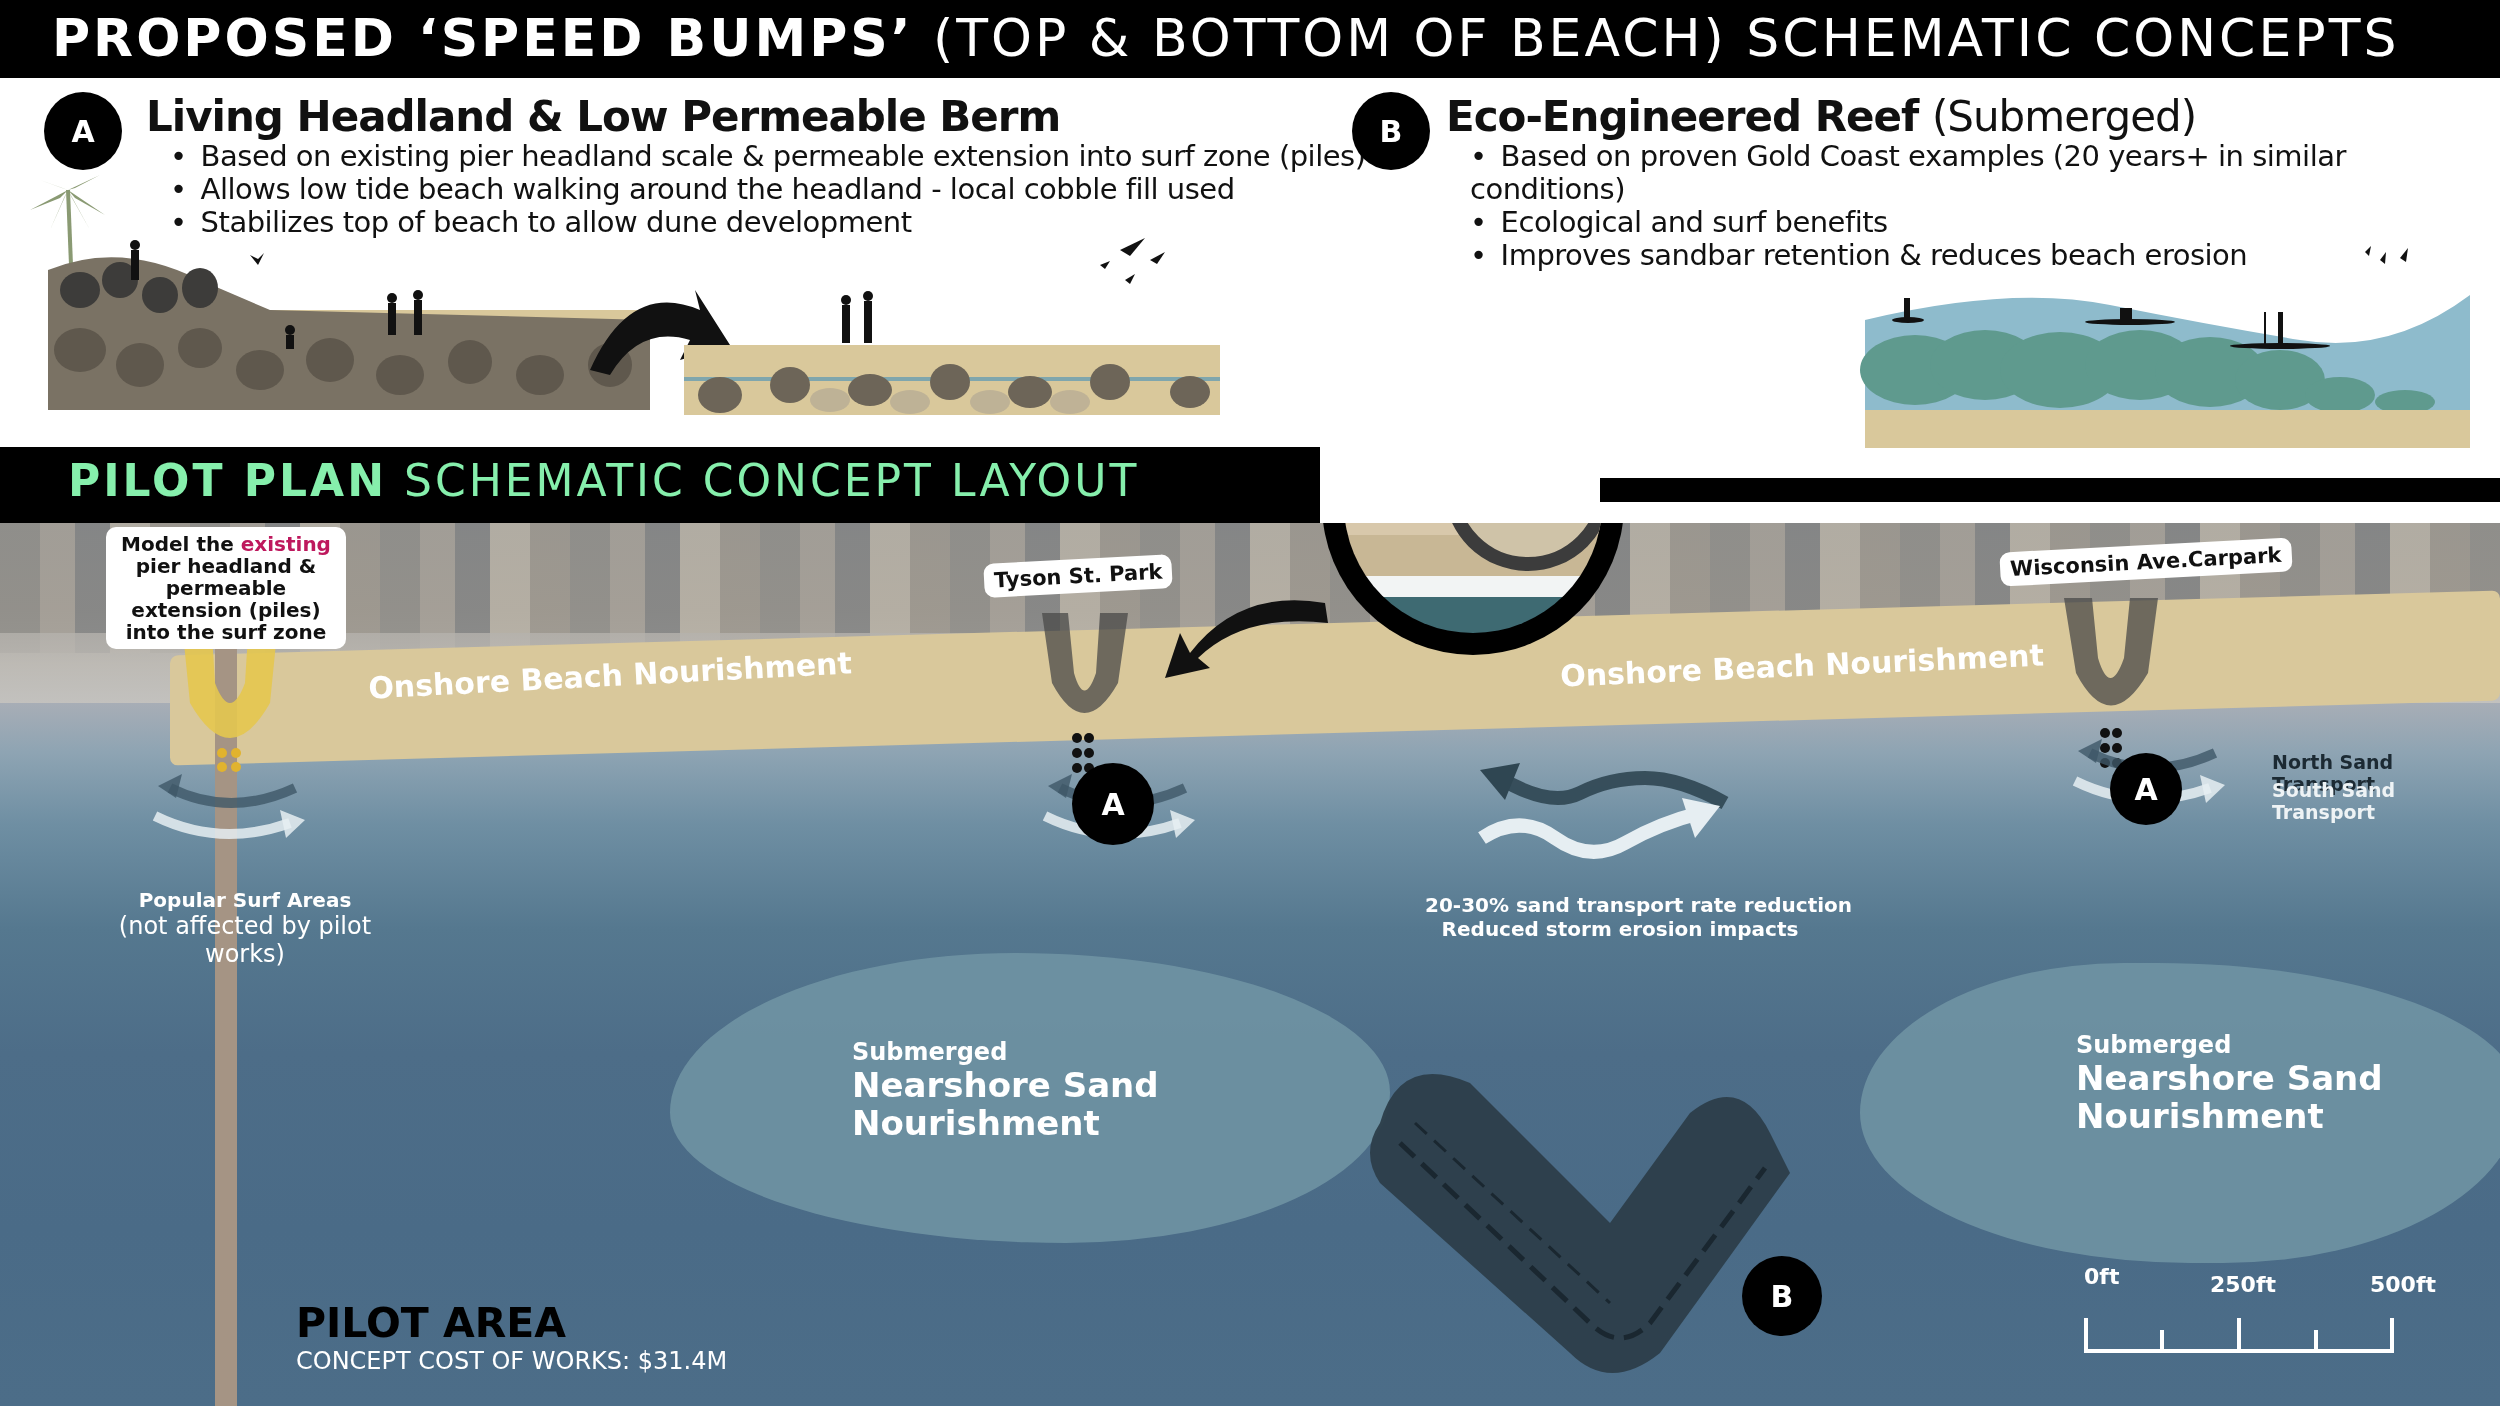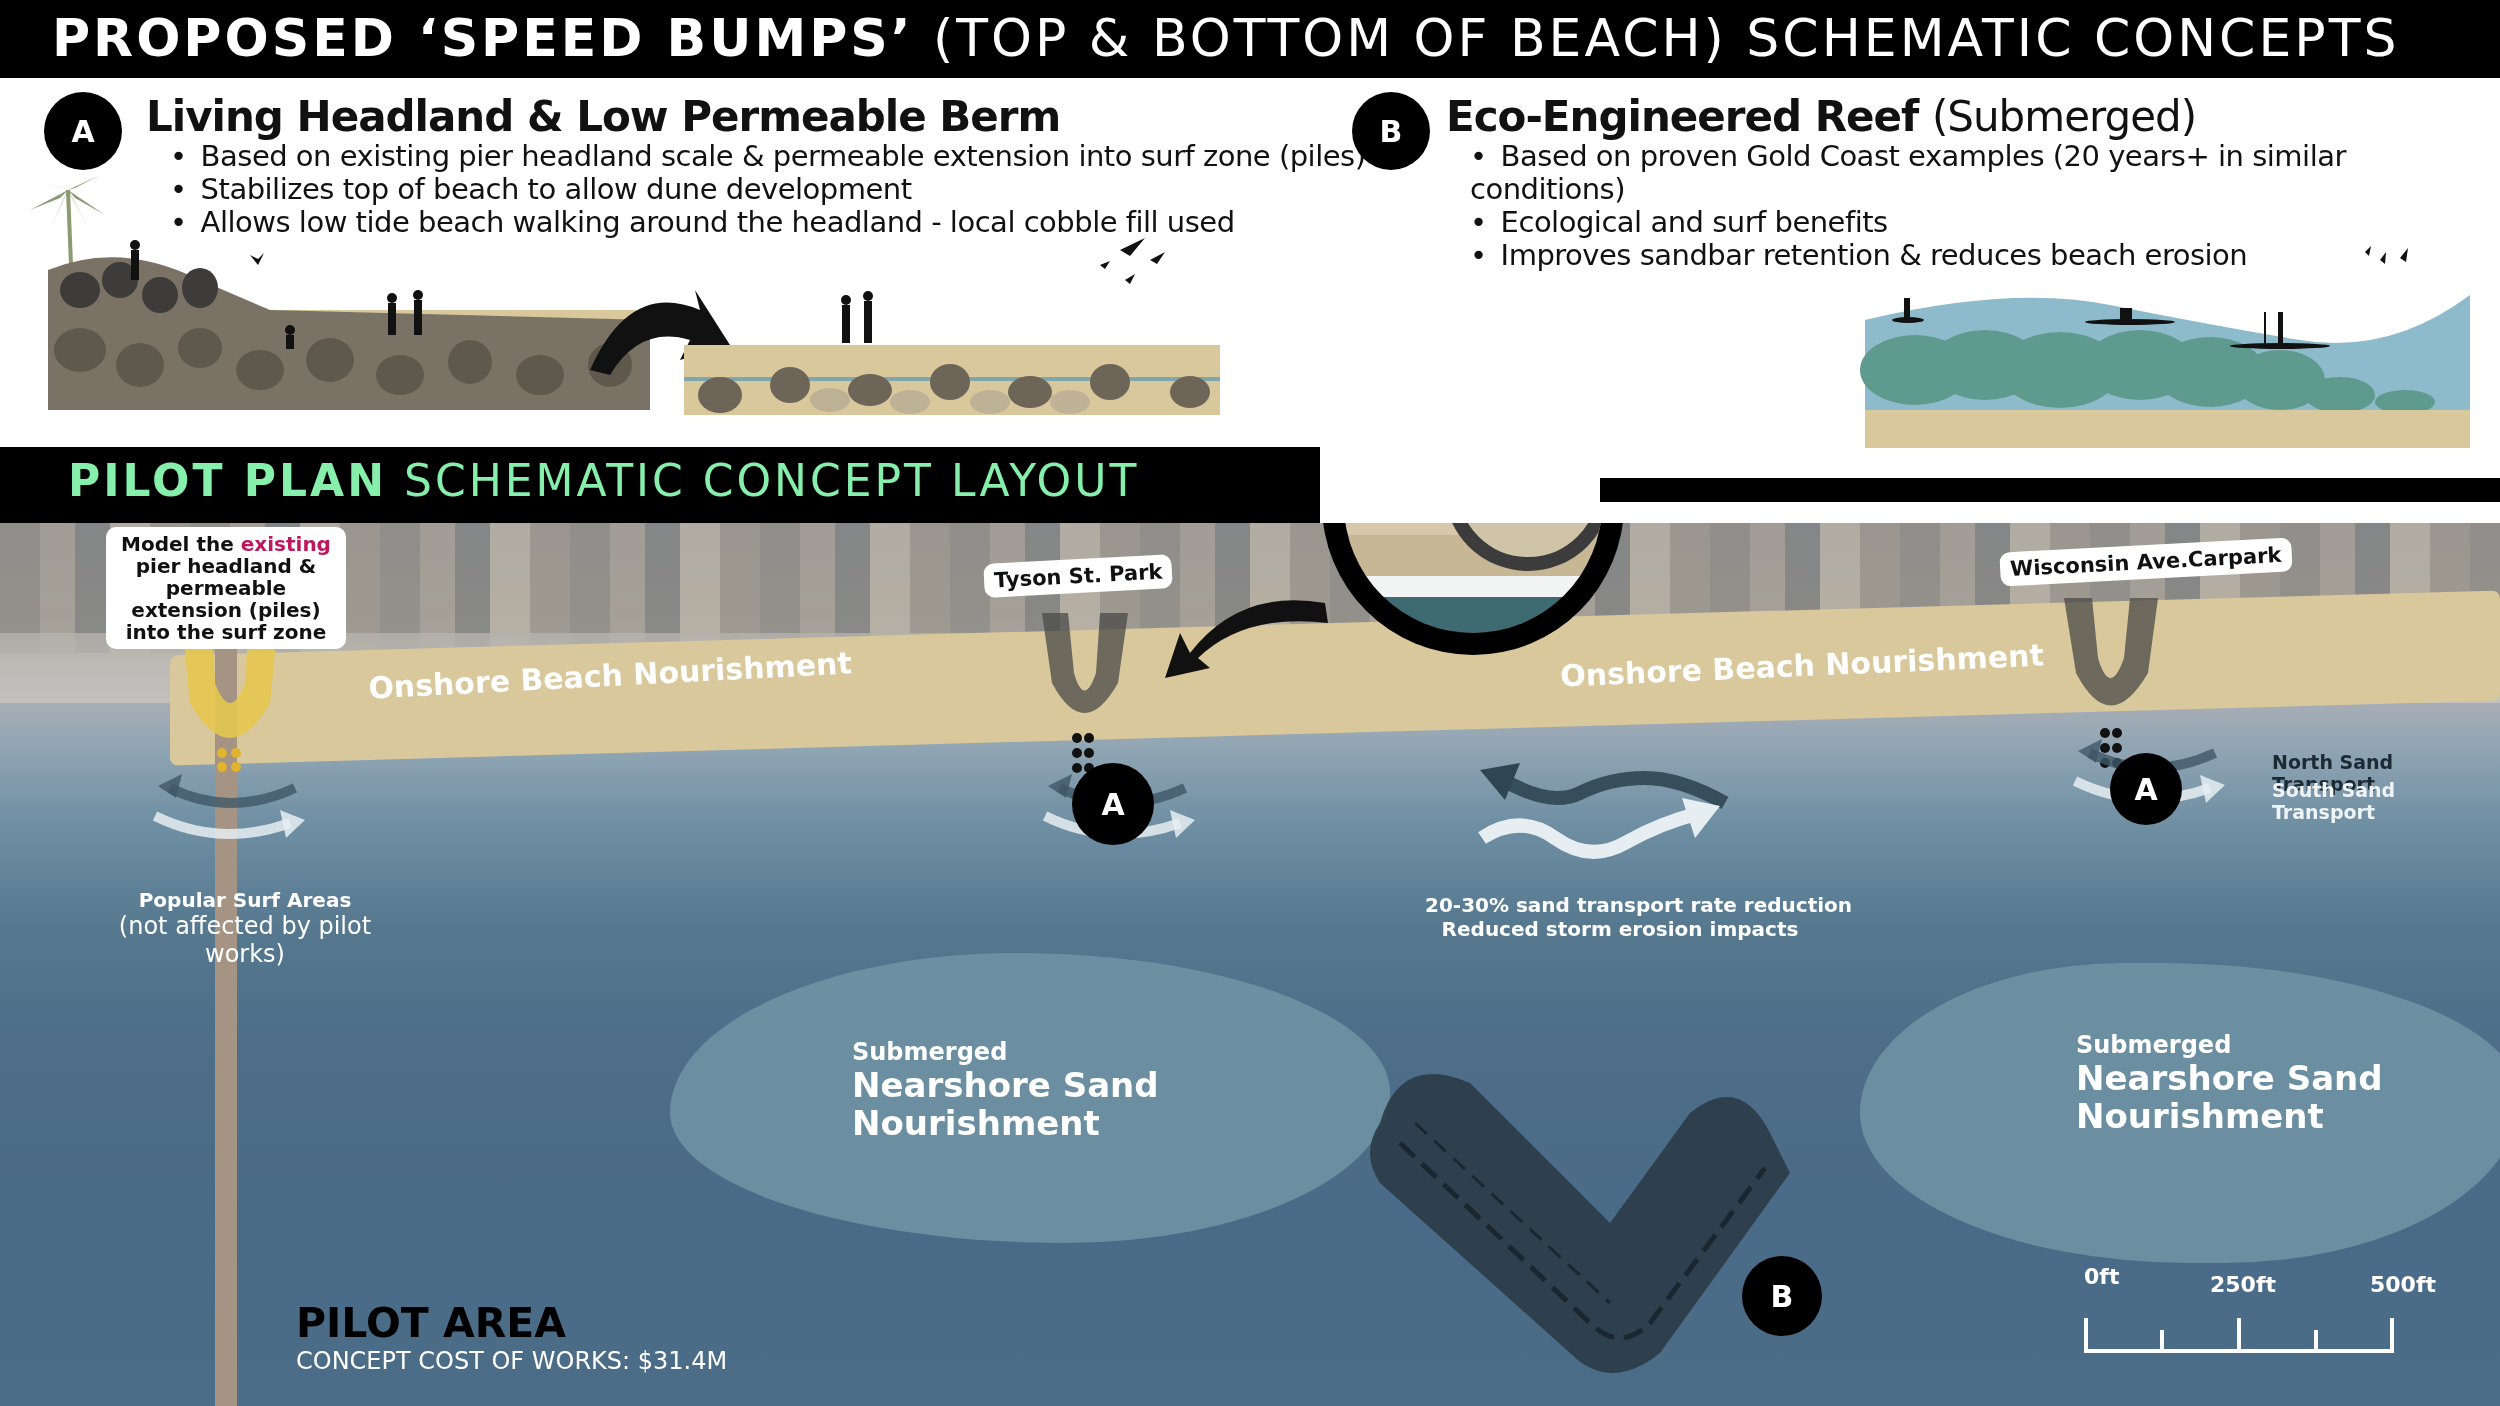--- a/index.html
+++ b/index.html
@@ -40,22 +40,22 @@
   <div class="banner-title">
     <b>PROPOSED ‘SPEED BUMPS’</b>
     <span class="light">(TOP &amp; BOTTOM OF BEACH) SCHEMATIC CONCEPTS</span>
   </div>
 </div>
 
 <div class="abs badge" style="left:44px;top:92px;">A</div>
 <div class="abs concept-title" style="left:146px;top:92px;">Living Headland &amp; Low Permeable Berm</div>
 <ul class="abs bullets" style="left:170px;top:140px;">
   <li>Based on existing pier headland scale &amp; permeable extension into surf zone (piles)</li>
+  <li>Allows low tide beach walking around the headland - local cobble fill used</li>
   <li>Stabilizes top of beach to allow dune development</li>
-  <li>Allows low tide beach walking around the headland - local cobble fill used</li>
 </ul>
 
 <div class="abs" style="left:0;top:170px;width:1260px;height:260px;">
   <svg width="1260" height="260" viewBox="0 0 1260 260">
 
     <g>
       <line x1="72" y1="120" x2="68" y2="20" stroke="#8a9a73" stroke-width="4"></line>
       <g fill="#8a9a73">
         <path d="M68 20 L30 40 L60 28 Z"></path>
           <path d="M68 20 L105 45 L75 28 Z"></path>

